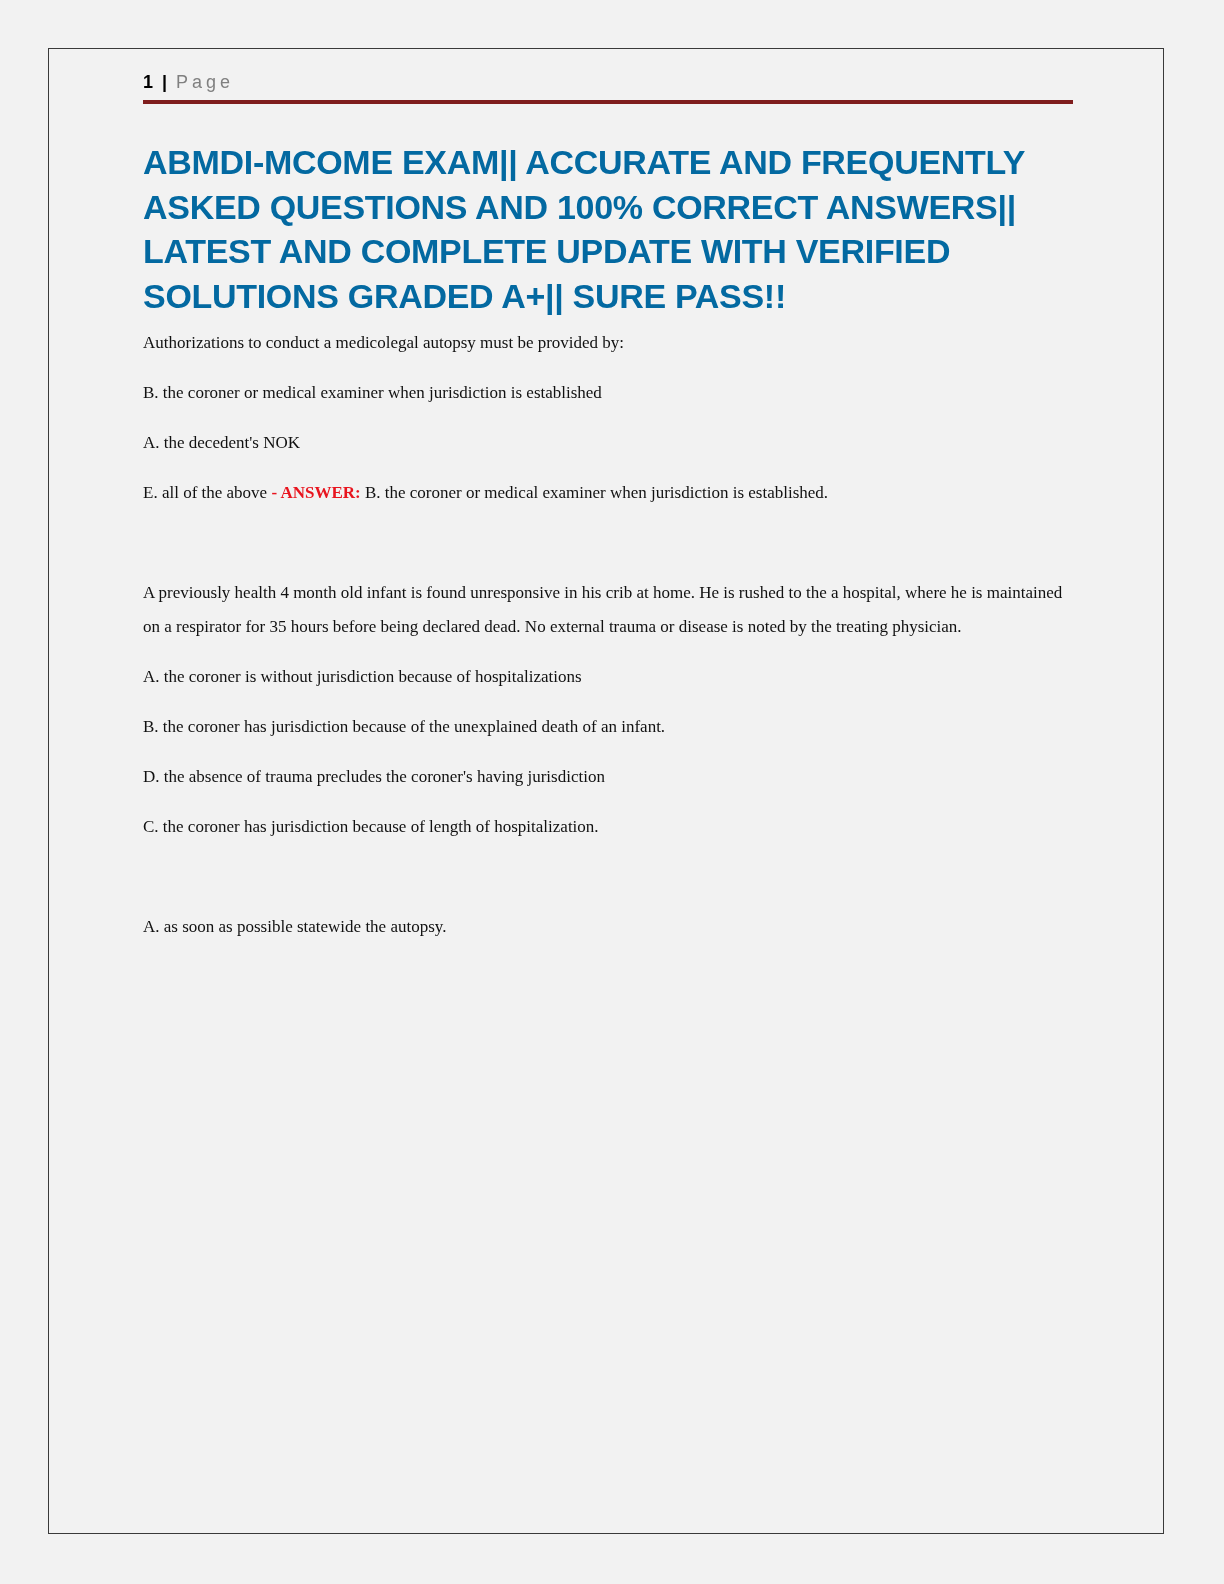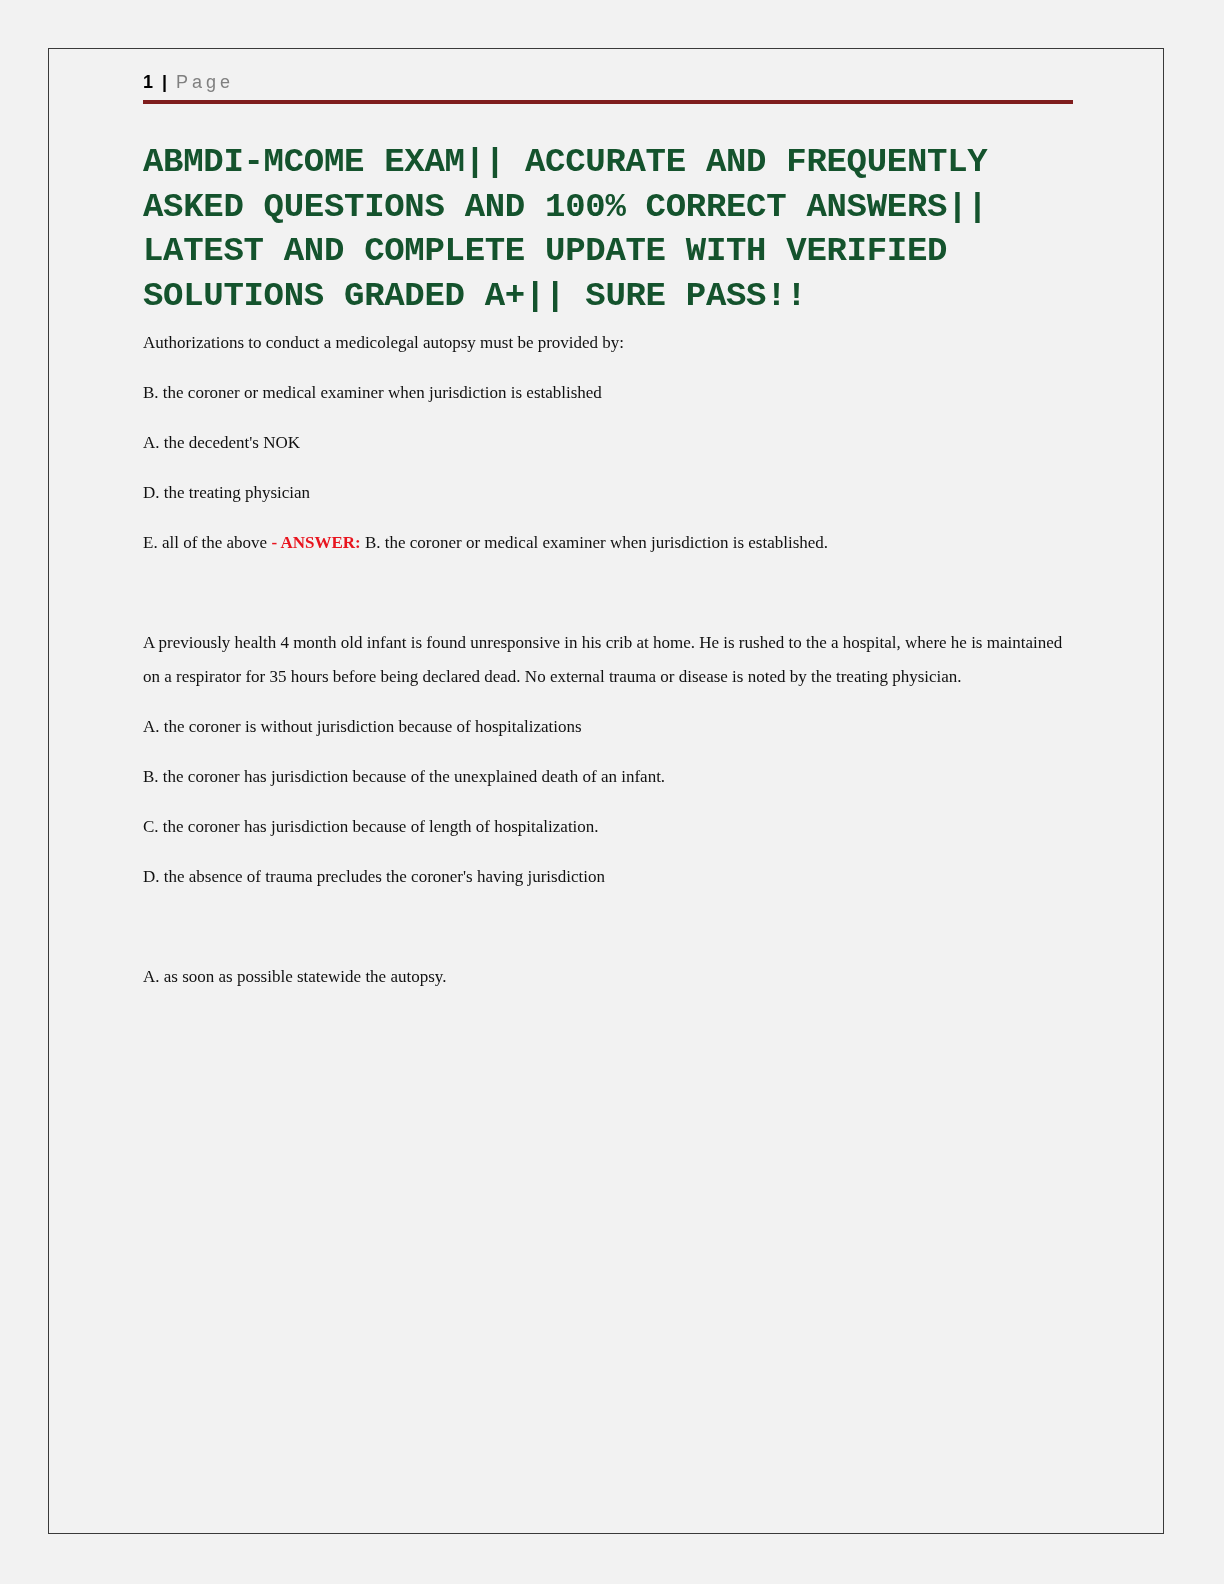--- a/index.html
+++ b/index.html
@@ -29,23 +29,23 @@
     .header .sep { font-weight: bold; color: #000; margin: 0 4px; }
     .header .word { color: #808080; letter-spacing: 4px; }
     .content {
       position: absolute;
       left: 143px; top: 140px;
       width: 930px;
       font-family: "Liberation Serif", serif;
       color: #111;
     }
     .title {
-      font-family: Liberation Mono, monospace;
+      font-family: Liberation Sans, sans-serif;
       font-weight: bold;
-      color: #14532d;
+      color: #0369a1;
       font-size: 34px;
       line-height: 44.5px;
       margin: 0 0 8px 0;
       letter-spacing: -0.3px;
     }
     .para {
       font-size: 17px;
       line-height: 34px;
       margin: 0 0 16px 0;
     }
@@ -63,36 +63,35 @@
   <span class="word">Page</span>
 </div>
 
 <div class="content">
   <h1 class="title">ABMDI-MCOME EXAM|| ACCURATE AND FREQUENTLY ASKED QUESTIONS AND 100% CORRECT ANSWERS|| LATEST AND COMPLETE UPDATE WITH VERIFIED SOLUTIONS GRADED A+|| SURE PASS!!</h1>
 
   <div>
     <p class="para">Authorizations to conduct a medicolegal autopsy must be provided by:</p>
     <p class="para">B. the coroner or medical examiner when jurisdiction is established</p>
     <p class="para">A. the decedent's NOK</p>
-    <p class="para">D. the treating physician</p>
     <p class="para">
       <span>E. all of the above</span>
       <span class="answer-tag">- ANSWER:</span>
       <span>B. the coroner or medical examiner when jurisdiction is established.</span>
     </p>
   </div>
 
   <div class="spacer"></div>
 
   <div>
     <p class="para">A previously health 4 month old infant is found unresponsive in his crib at home. He is rushed to the a hospital, where he is maintained on a respirator for 35 hours before being declared dead. No external trauma or disease is noted by the treating physician.</p>
     <p class="para">A. the coroner is without jurisdiction because of hospitalizations</p>
     <p class="para">B. the coroner has jurisdiction because of the unexplained death of an infant.</p>
+    <p class="para">D. the absence of trauma precludes the coroner's having jurisdiction</p>
     <p class="para">C. the coroner has jurisdiction because of length of hospitalization.</p>
-    <p class="para">D. the absence of trauma precludes the coroner's having jurisdiction</p>
   </div>
 
   <div class="spacer"></div>
 
   <div>
     <p class="para">A. as soon as possible statewide the autopsy.</p>
   </div>
 </div>
 
 </body></html>

